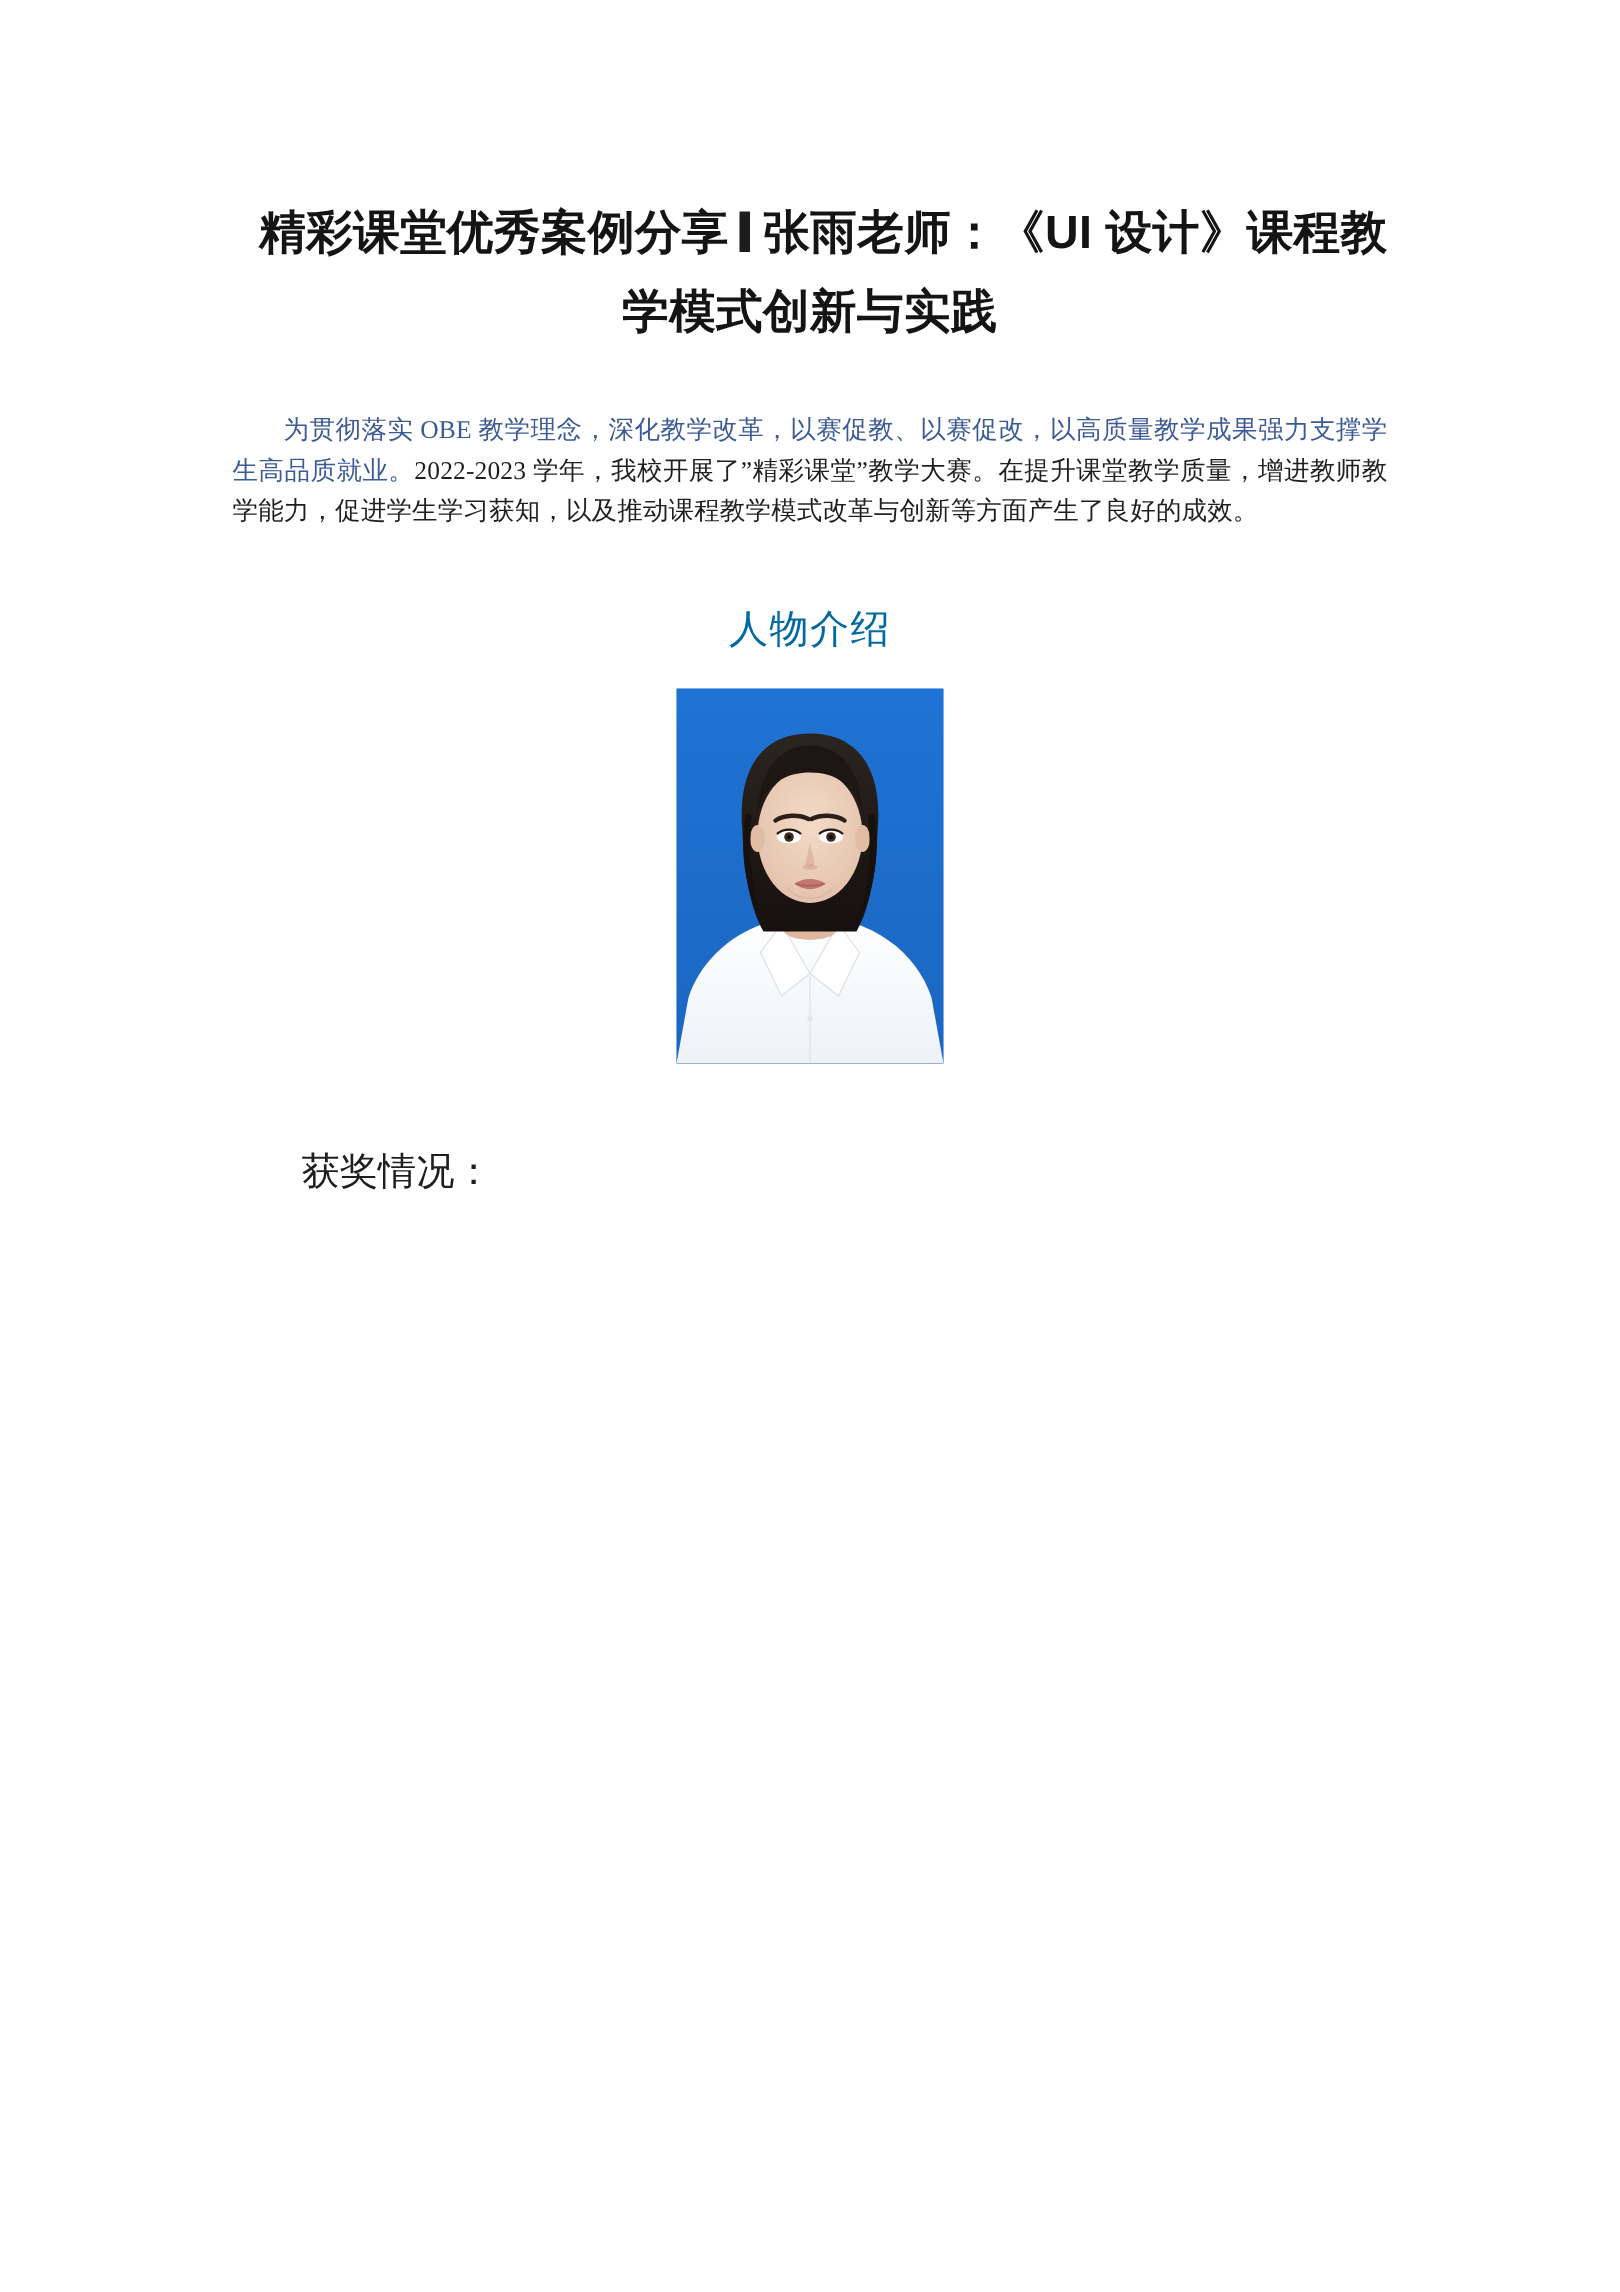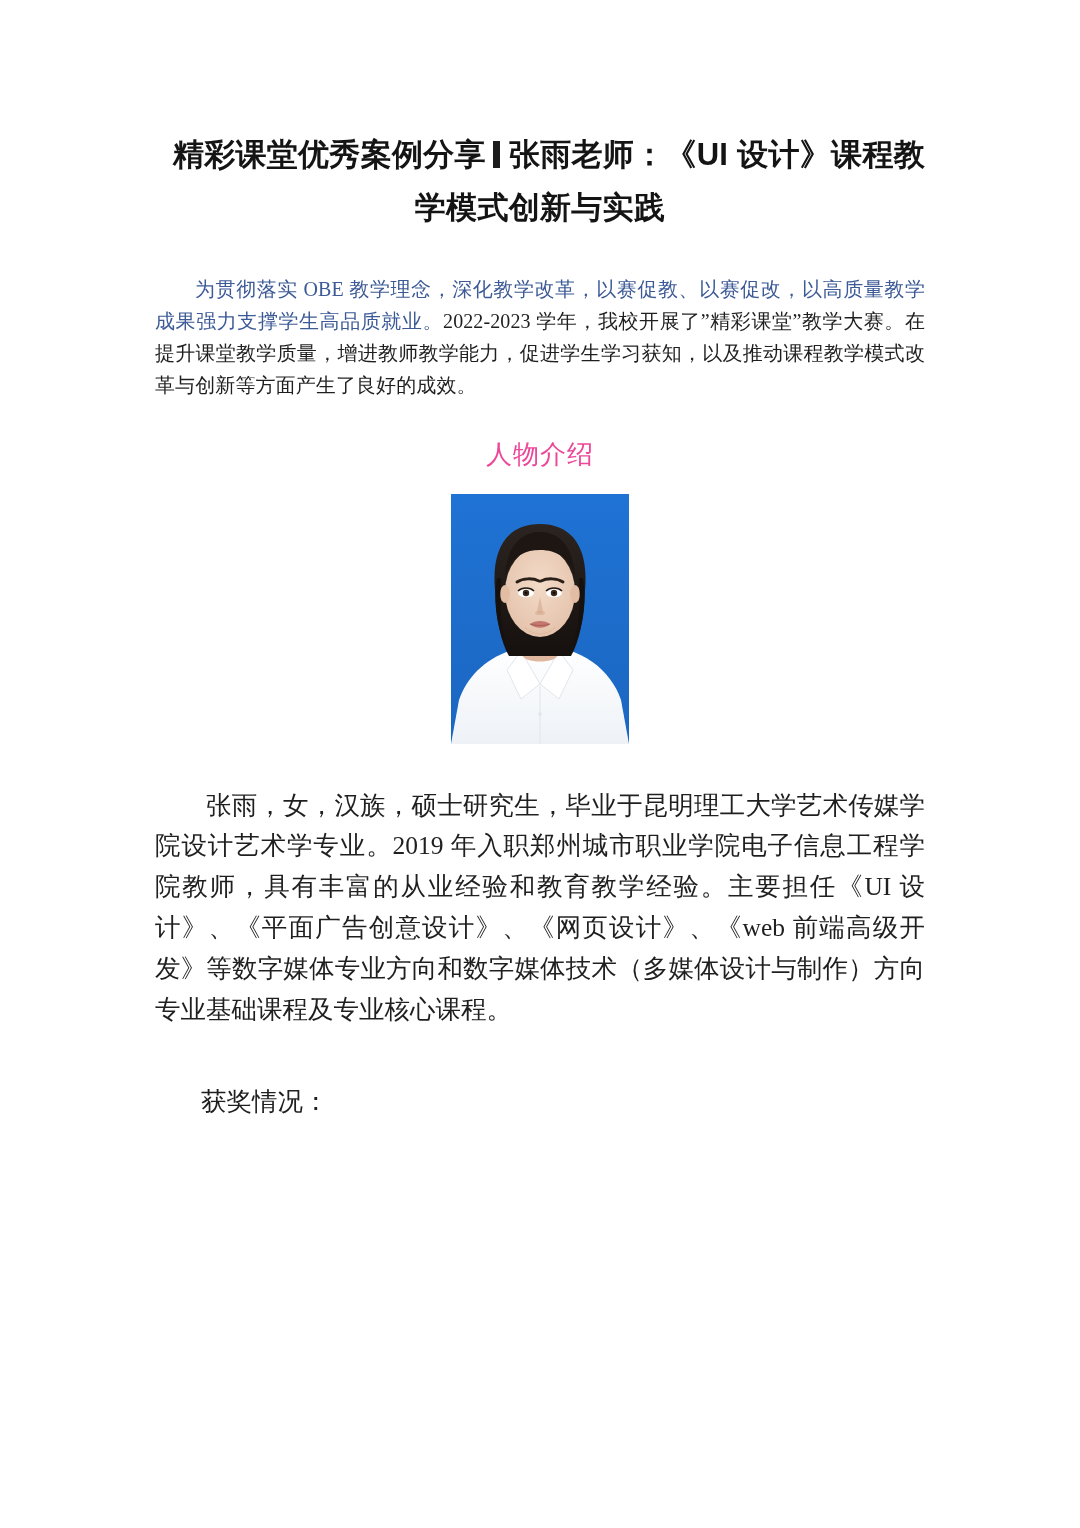--- a/index.html
+++ b/index.html
@@ -42,42 +42,42 @@
     width: 7px;
     height: 27px;
     background: #1c1c1c;
     vertical-align: -3px;
     margin: 0 9px 0 7px;
   }
 
   
   .para {
     margin: 0;
-    font-size: 20px;
+    font-size: 17px;
     line-height: 1.60;
     text-align: justify;
     text-justify: inter-ideograph;
     text-indent: 2em;
     color: #1f1f1f;
     letter-spacing: 0.1px;
     font-family: Liberation Serif, serif;
   }
   .blue { color: #3c5a96; }
   .p1 { margin-top: 38px; }
   .p2 { margin-top: 28px; }
   .p3 { margin-top: 28px; }
 
   
   .section-heading {
-    margin: 0;
+    margin: 12px;
     padding-top: 36px;
     font-size: 26px;
     font-weight: normal;
     text-align: center;
-    color: #ec4899;
+    color: #0369a1;
     letter-spacing: 1px;
   }
 
   
   .photo-wrap {
     margin-top: 22px;
     display: flex;
     justify-content: center;
   }
   .photo {
@@ -193,17 +193,16 @@
 
           <path d="M79 130 C 84 126 94 126 99 130 C 94 135 84 135 79 130 Z" fill="#c4776c"></path>
           <path d="M79 130 C 84 132 94 132 99 130" stroke="#a85f57" stroke-width="1" fill="none"></path>
 
           <path d="M74 133 C 80 142 98 142 104 133" stroke="#d5ab90" stroke-width="1" fill="none" opacity="0.5"></path>
         </g>
       </svg>
     </div>
   </div>
 
-  <p class="bio">张雨，女，汉族，硕士研究生，毕业于昆明理工大学艺术传媒学院设计艺术学专业。2019 年入职郑州城市职业学院电子信息工程学院教师，具有丰富的从业经验和教育教学经验。主要担任《UI 设计》、《平面广告创意设计》、《网页设计》、《web 前端高级开发》等数字媒体专业方向和数字媒体技术（多媒体设计与制作）方向专业基础课程及专业核心课程。</p>
 
   <p class="awards-label">获奖情况：</p>
 
 </div>
 
 </body></html>

